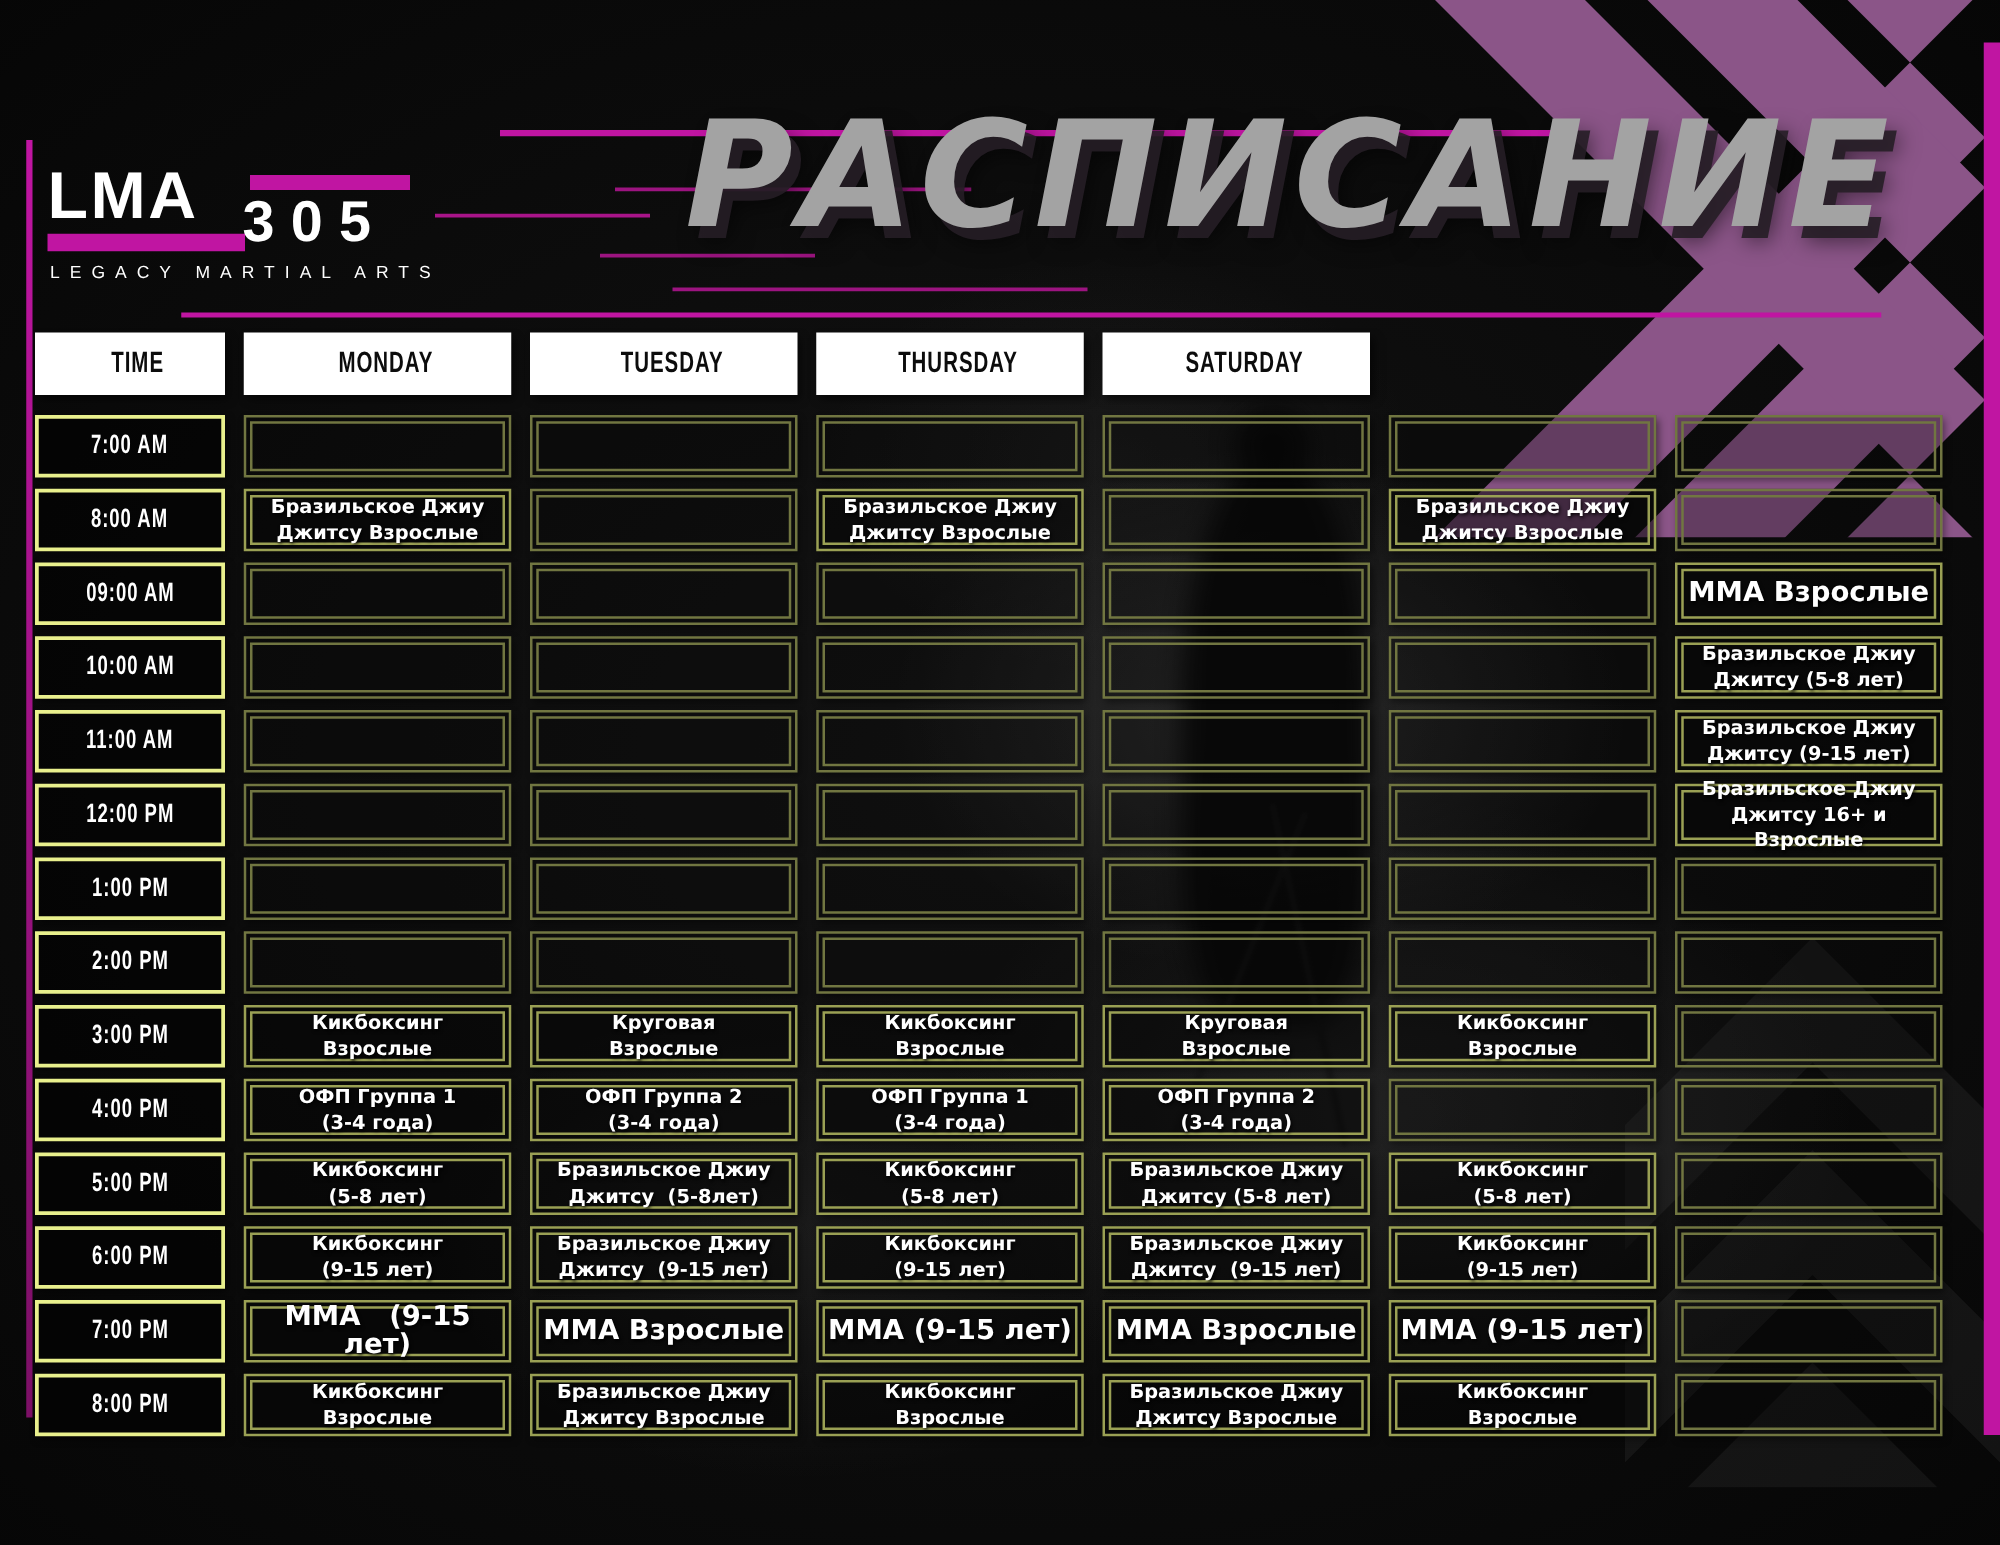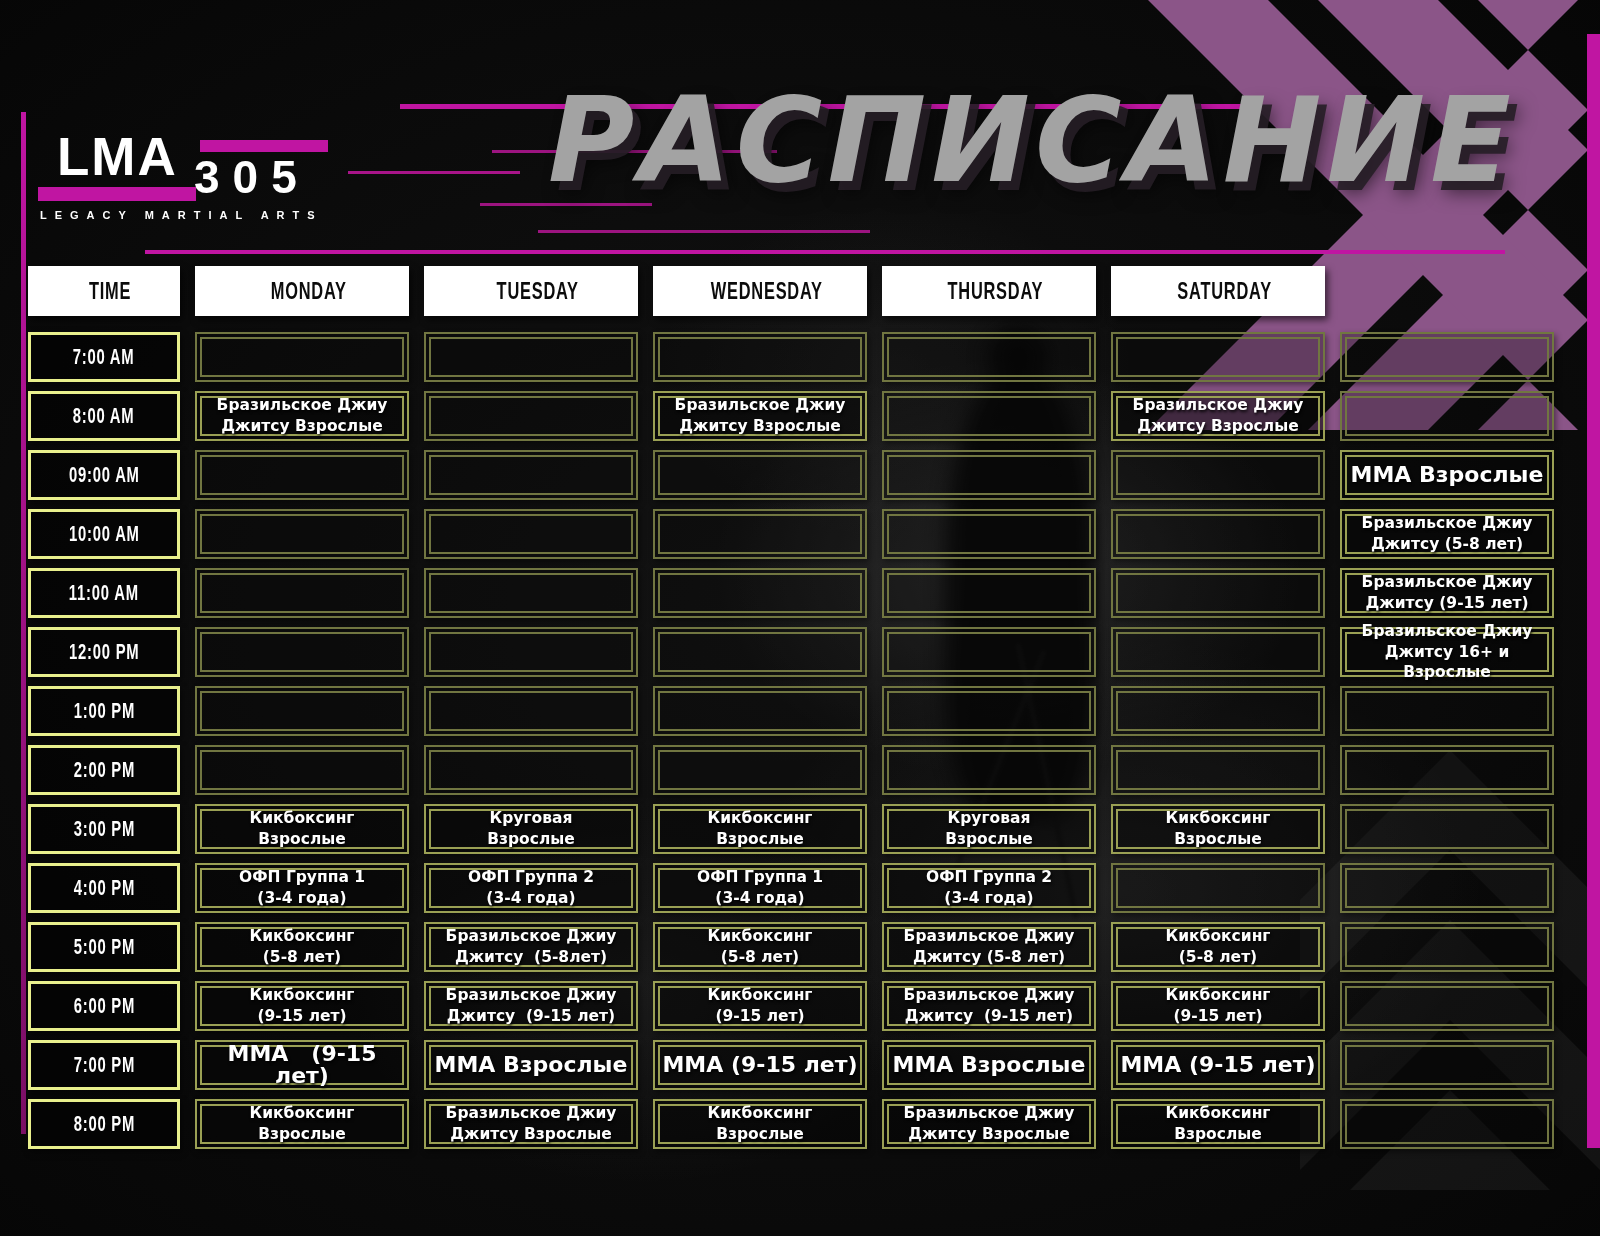--- a/index.html
+++ b/index.html
@@ -61,26 +61,26 @@
   .line{position:absolute;z-index:2;background:var(--magenta);}
   .line-a{left:400px;top:104px;width:845px;height:5px;}
   .line-b{left:348px;top:171px;width:172px;height:3px;background:#a81489;}
   .line-c{left:145px;top:250px;width:1360px;height:4px;}
   .line-t1{left:492px;top:150px;width:285px;height:3px;background:#9c1480;}
   .line-t2{left:480px;top:203px;width:172px;height:3px;background:#9c1480;}
   .line-t3{left:538px;top:230px;width:332px;height:3px;background:#9c1480;}
   
   .logo{position:absolute;left:38px;top:130px;width:320px;height:100px;z-index:3;}
   .logo-lma{position:absolute;left:0;top:0;font-size:53px;font-weight:700;color:#fff;
-    letter-spacing:2px;line-height:1;font-family:"Liberation Sans",sans-serif;margin-left:19px;}
+    letter-spacing:2px;line-height:1;font-family:"Liberation Sans",sans-serif;}
   .bar-lma{position:absolute;left:0;top:57px;width:158px;height:14px;background:var(--magenta);}
   .bar-305{position:absolute;left:162px;top:10px;width:128px;height:12px;background:var(--magenta);}
   .logo-305{position:absolute;left:156px;top:24px;font-size:46px;font-weight:700;color:#fff;
     letter-spacing:13px;line-height:1;}
-  .logo-tagline{position:absolute;left:2px;top:79px;font-size:11px;font-weight:700;color:#fff;
+  .logo-tagline{position:absolute;left:2px;top:79px;font-size:14px;font-weight:400;color:#fff;
     letter-spacing:8px;white-space:nowrap;text-align:center;}
   
   .title{
     position:absolute;left:548px;top:76px;z-index:3;
     font-family:"DejaVu Sans","Liberation Sans",sans-serif;
     font-size:118px;font-weight:700;font-style:italic;color:#a3a3a3;
     letter-spacing:5px;line-height:1.1;white-space:nowrap;
     text-shadow:8px 9px 0 rgba(38,30,38,.9), 10px 12px 18px rgba(0,0,0,.55);
   }
   
@@ -162,23 +162,20 @@
       <div class="hcell">
         <span class="cond">TIME</span>
       </div>
       <div class="hcell">
         <span class="cond">MONDAY</span>
       </div>
       <div class="hcell">
         <span class="cond">TUESDAY</span>
       </div>
       <div class="hcell">
-        <span class="cond">WEDNESDAY</span>
-      </div>
-      <div class="hcell">
         <span class="cond">THURSDAY</span>
       </div>
       <div class="hcell">
         <span class="cond">SATURDAY</span>
       </div>
     </div>
   <div class="tbody" id="tbody">
       <div class="tcell">
         <span class="cond">7:00 AM</span>
       </div>

